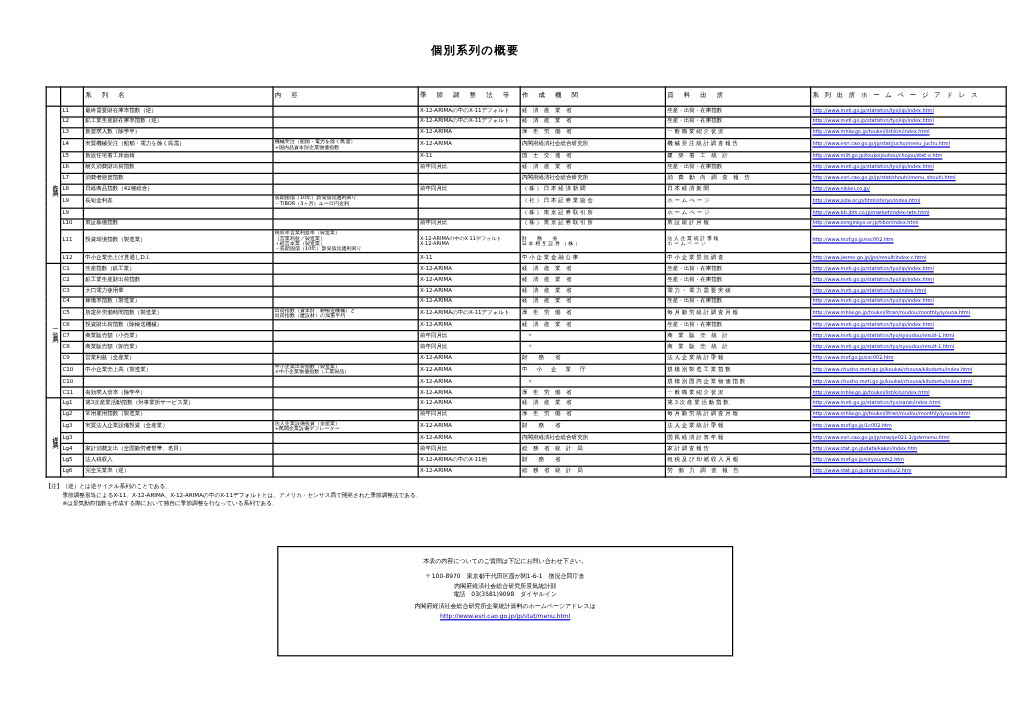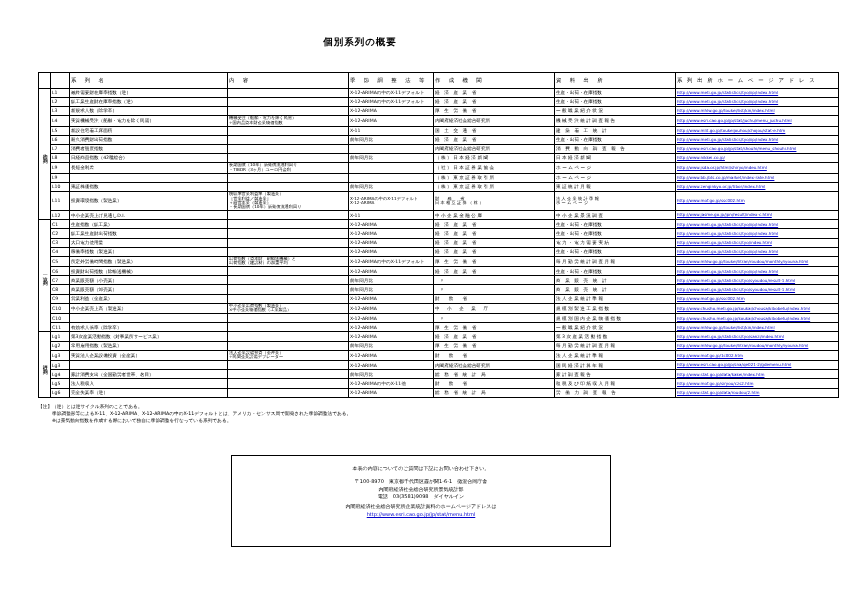--- a/index.html
+++ b/index.html
@@ -6,21 +6,21 @@
   body{
     width:842px;height:595px;
     background:#ffffff;
     font-family:"DejaVu Sans","Liberation Sans",sans-serif;
     color:#000;
     position:relative;
     overflow:hidden;
   }
   .page-title{
     position:absolute;top:36px;left:0;width:720px;
-    text-align:center;font-size:9.5px;font-weight:bold;letter-spacing:1px;
+    text-align:center;font-size:9.5px;font-weight:bold;letter-spacing:1px;padding-left:36px;
   }
   .table-wrap{
     position:absolute;top:72px;left:38px;width:766px;
   }
   table.main{
     border-collapse:collapse;width:766px;table-layout:fixed;
     font-size:4.6px;line-height:1.12;
   }
   table.main td,table.main th{
     border:0.5px solid #000;

